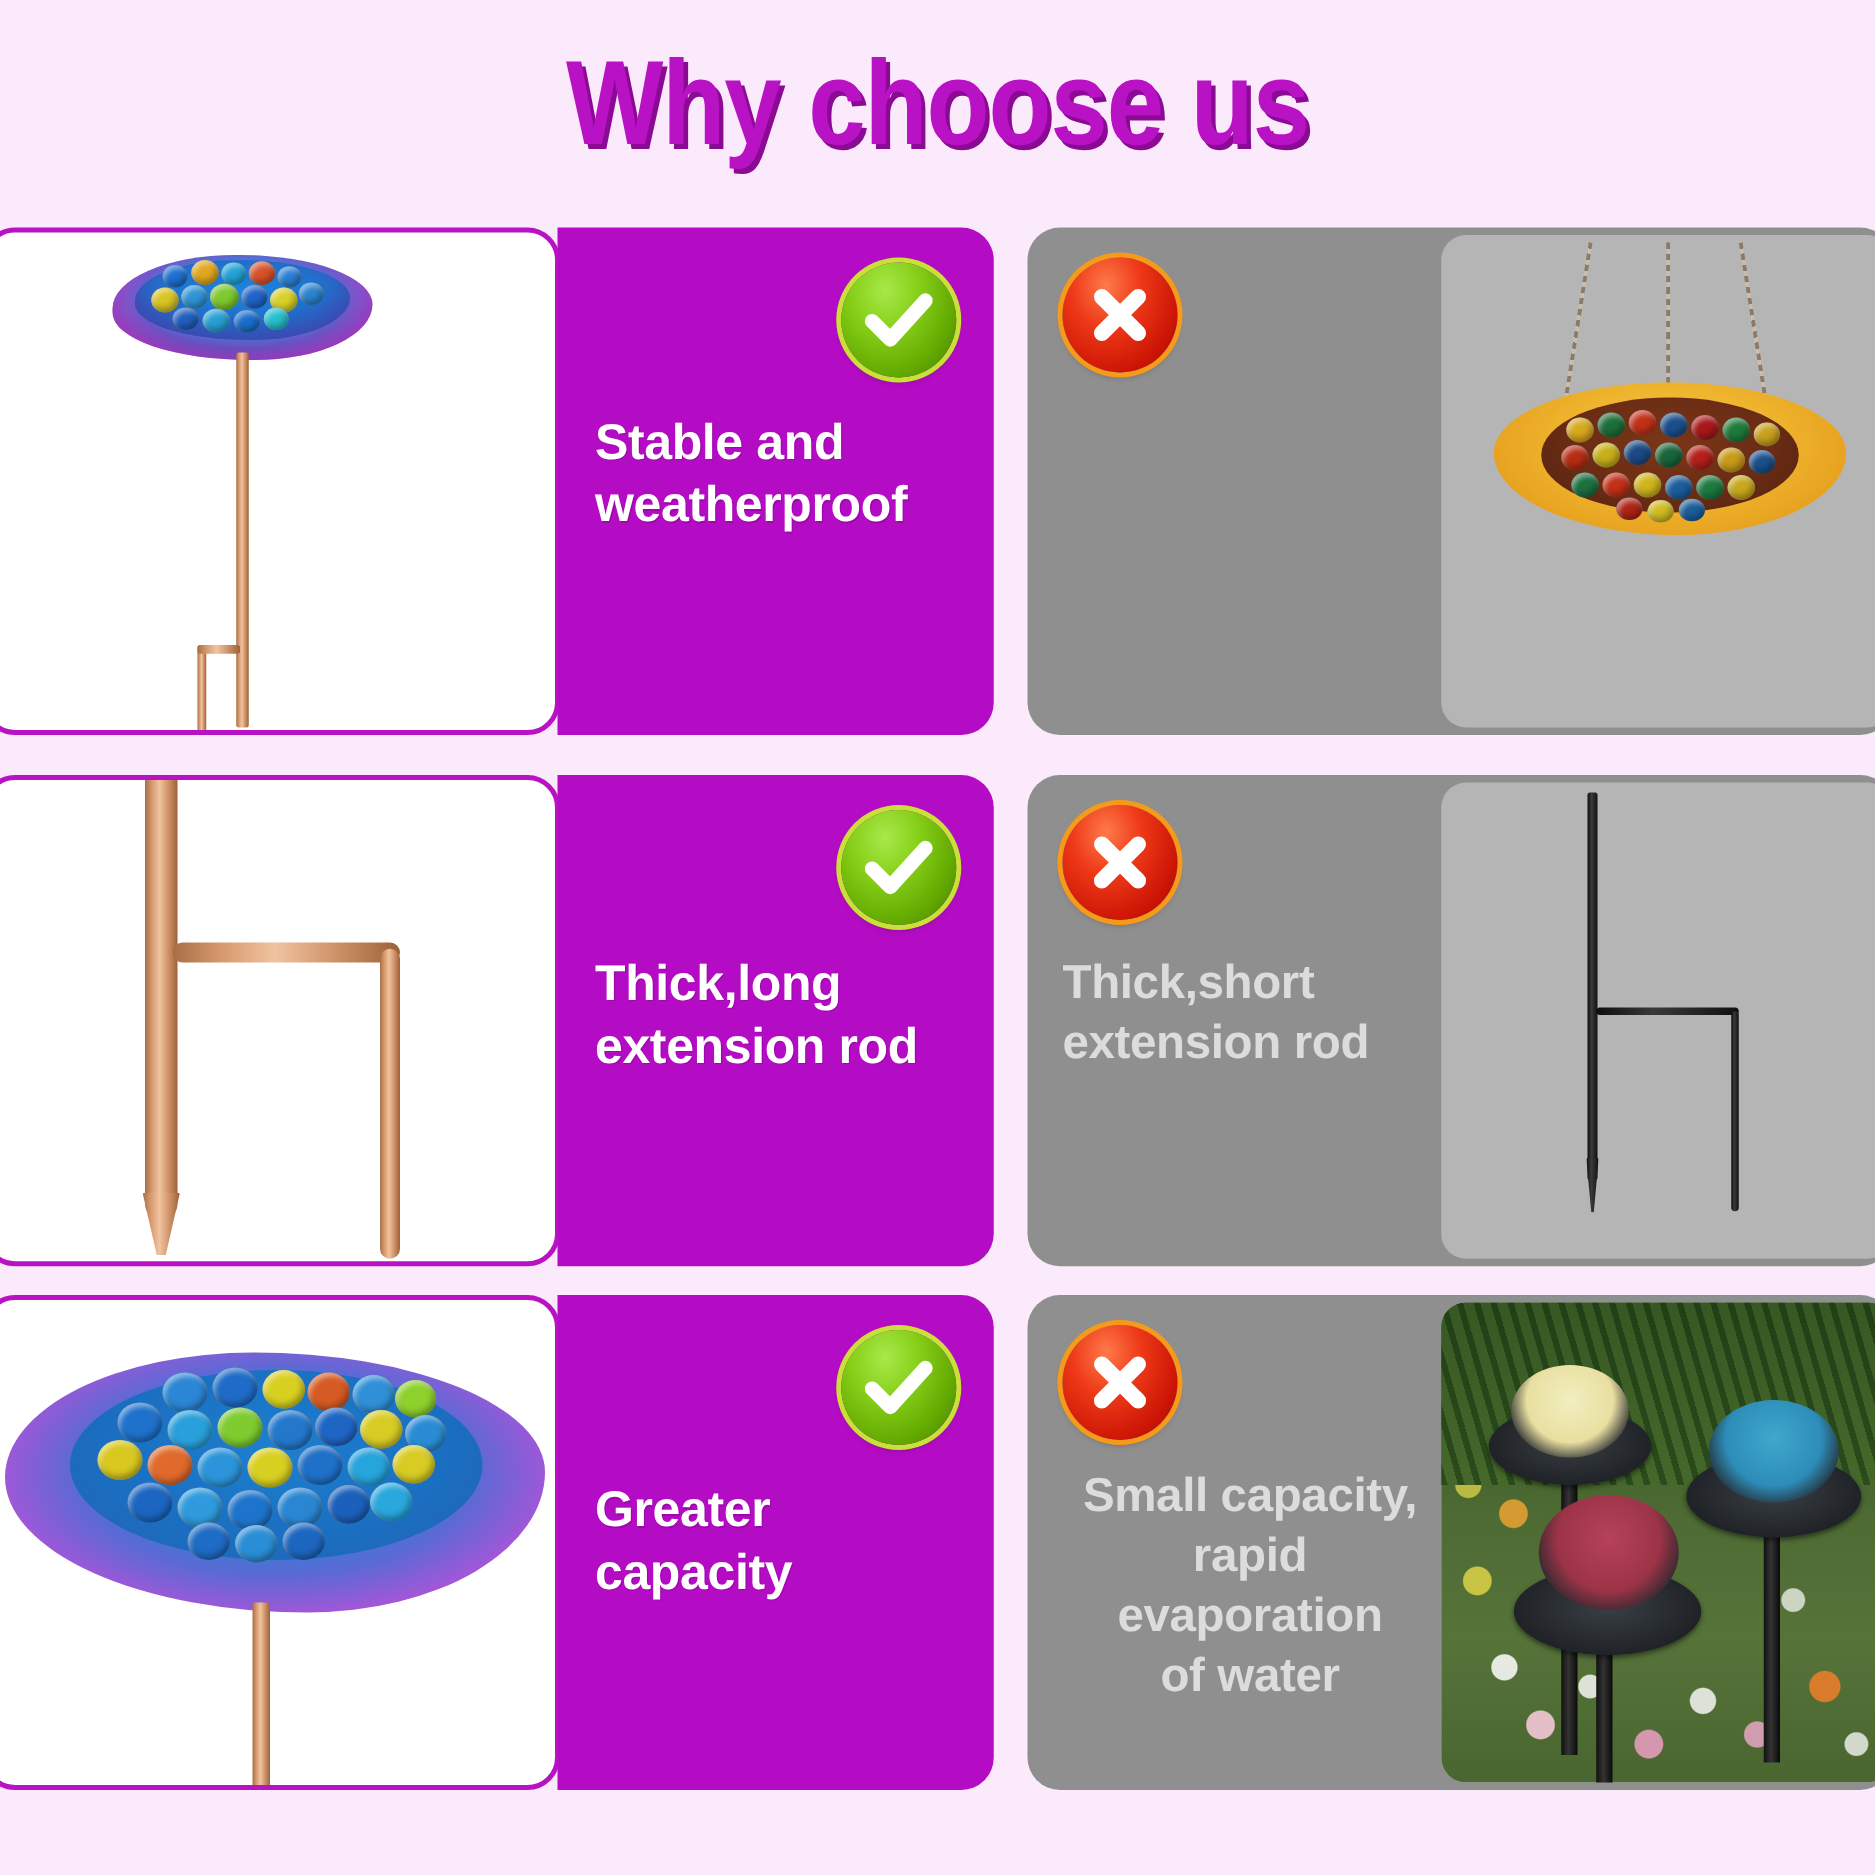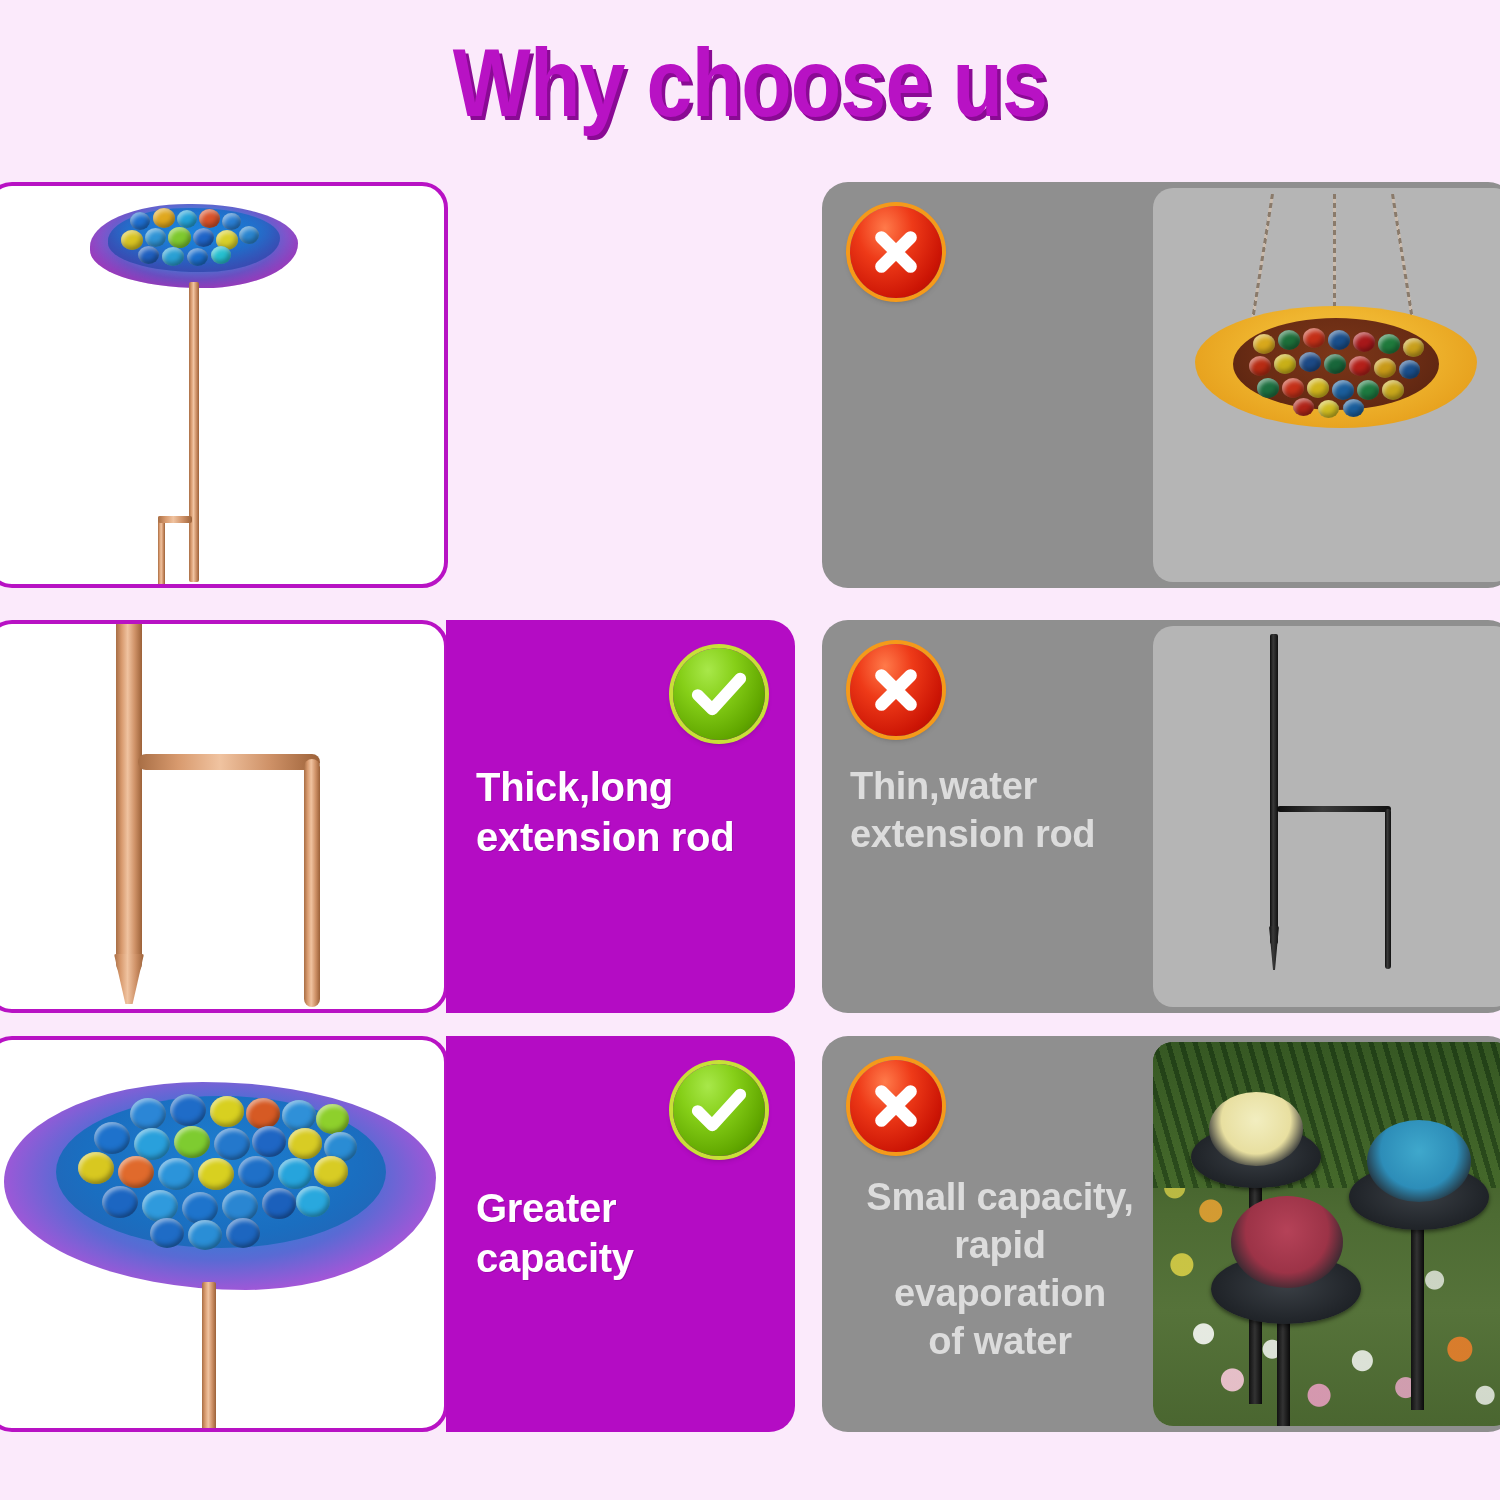--- a/index.html
+++ b/index.html
@@ -280,20 +280,29 @@
         <div class="marble" style="left:197px;top:62px;width:21px;height:18px;background:#1b6ecc;"></div>
         <div class="marble" style="left:221px;top:60px;width:20px;height:18px;background:#26c0d0;"></div>
 
         <div class="rod" style="left:199px; top:96px; width:10px; height:300px;"></div>
 
         <div class="rod" style="left:168px; top:330px; width:7px; height:70px;"></div>
         <div class="rod" style="left:168px; top:330px; width:34px; height:7px;"></div>
       </div>
     </div>
 
+    <div class="good-panel">
+      <div class="badge badge-check">
+        <svg viewBox="0 0 64 64" aria-hidden="true">
+          <path d="M10 33 L25 48 L54 16" fill="none" stroke="#ffffff" stroke-width="12" stroke-linecap="round" stroke-linejoin="round"></path>
+        </svg>
+      </div>
+      <div class="good-label" style="white-space:pre-line;">Stable and
+weatherproof</div>
+    </div>
 
     <div class="bad-panel">
       <div class="badge badge-x">
         <svg viewBox="0 0 64 64" aria-hidden="true">
           <path d="M17 17 L47 47 M47 17 L17 47" fill="none" stroke="#ffffff" stroke-width="13" stroke-linecap="round"></path>
         </svg>
       </div>
 
       <div class="bad-image-card">
         <div class="art">
@@ -352,21 +361,21 @@
       <div class="good-label" style="white-space:pre-line;">Thick,long
 extension rod</div>
     </div>
 
     <div class="bad-panel">
       <div class="badge badge-x">
         <svg viewBox="0 0 64 64" aria-hidden="true">
           <path d="M17 17 L47 47 M47 17 L17 47" fill="none" stroke="#ffffff" stroke-width="13" stroke-linecap="round"></path>
         </svg>
       </div>
-      <div class="bad-label" style="white-space:pre-line;">Thin,water
+      <div class="bad-label" style="white-space:pre-line;">Thick,short
 extension rod</div>
 
       <div class="bad-image-card">
         <div class="art">
           <div class="rod-black" style="left:117px; top:8px; width:8px; height:310px;"></div>
           <div class="rod-black" style="left:116px; top:300px; width:10px; height:44px;
                clip-path: polygon(0 0, 100% 0, 60% 100%, 40% 100%);"></div>
           <div class="rod-black" style="left:124px; top:180px; width:114px; height:6px; border-radius:3px;"></div>
           <div class="rod-black" style="left:232px; top:183px; width:6px; height:160px; border-radius:3px;"></div>
         </div>

